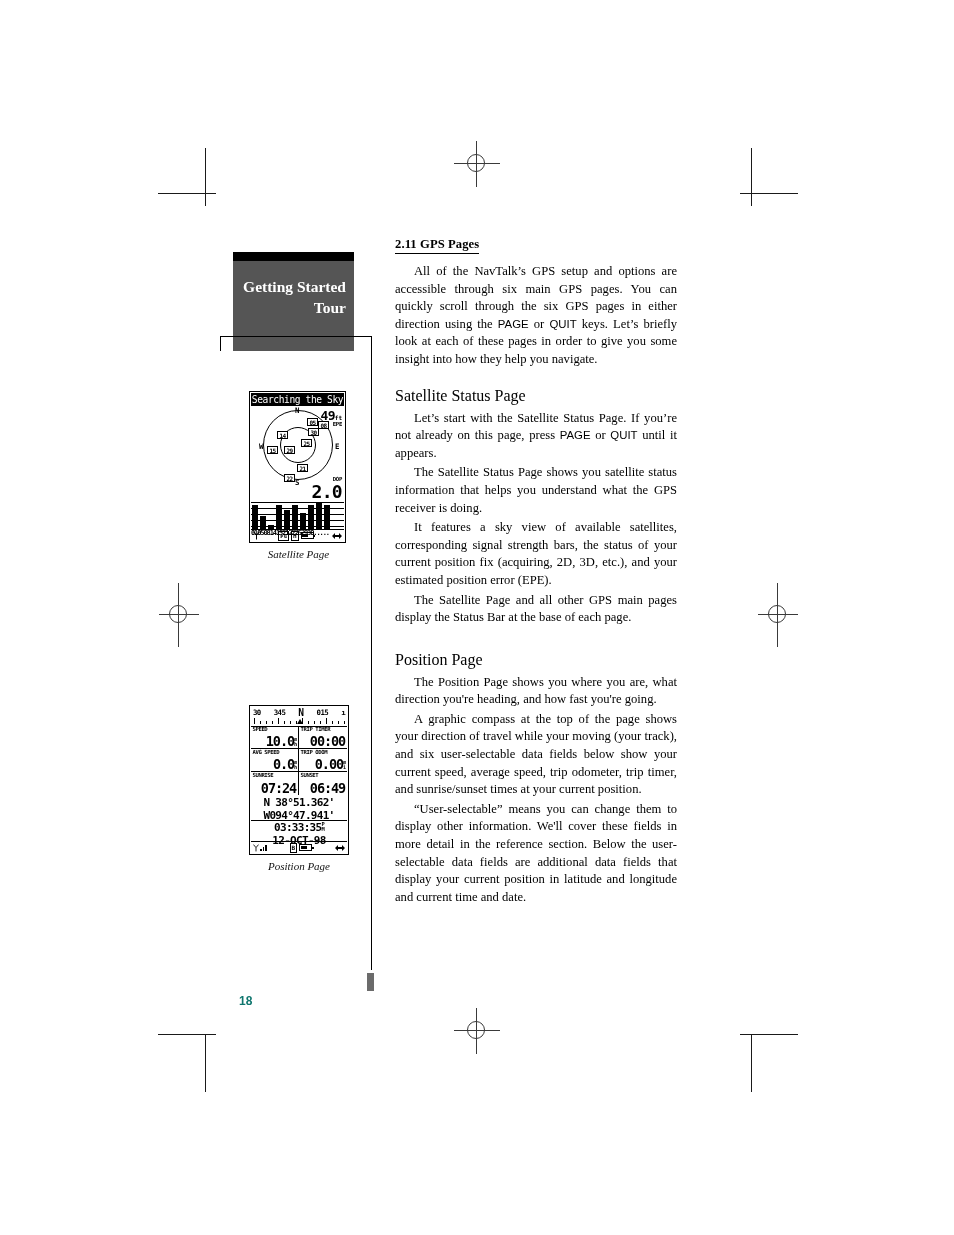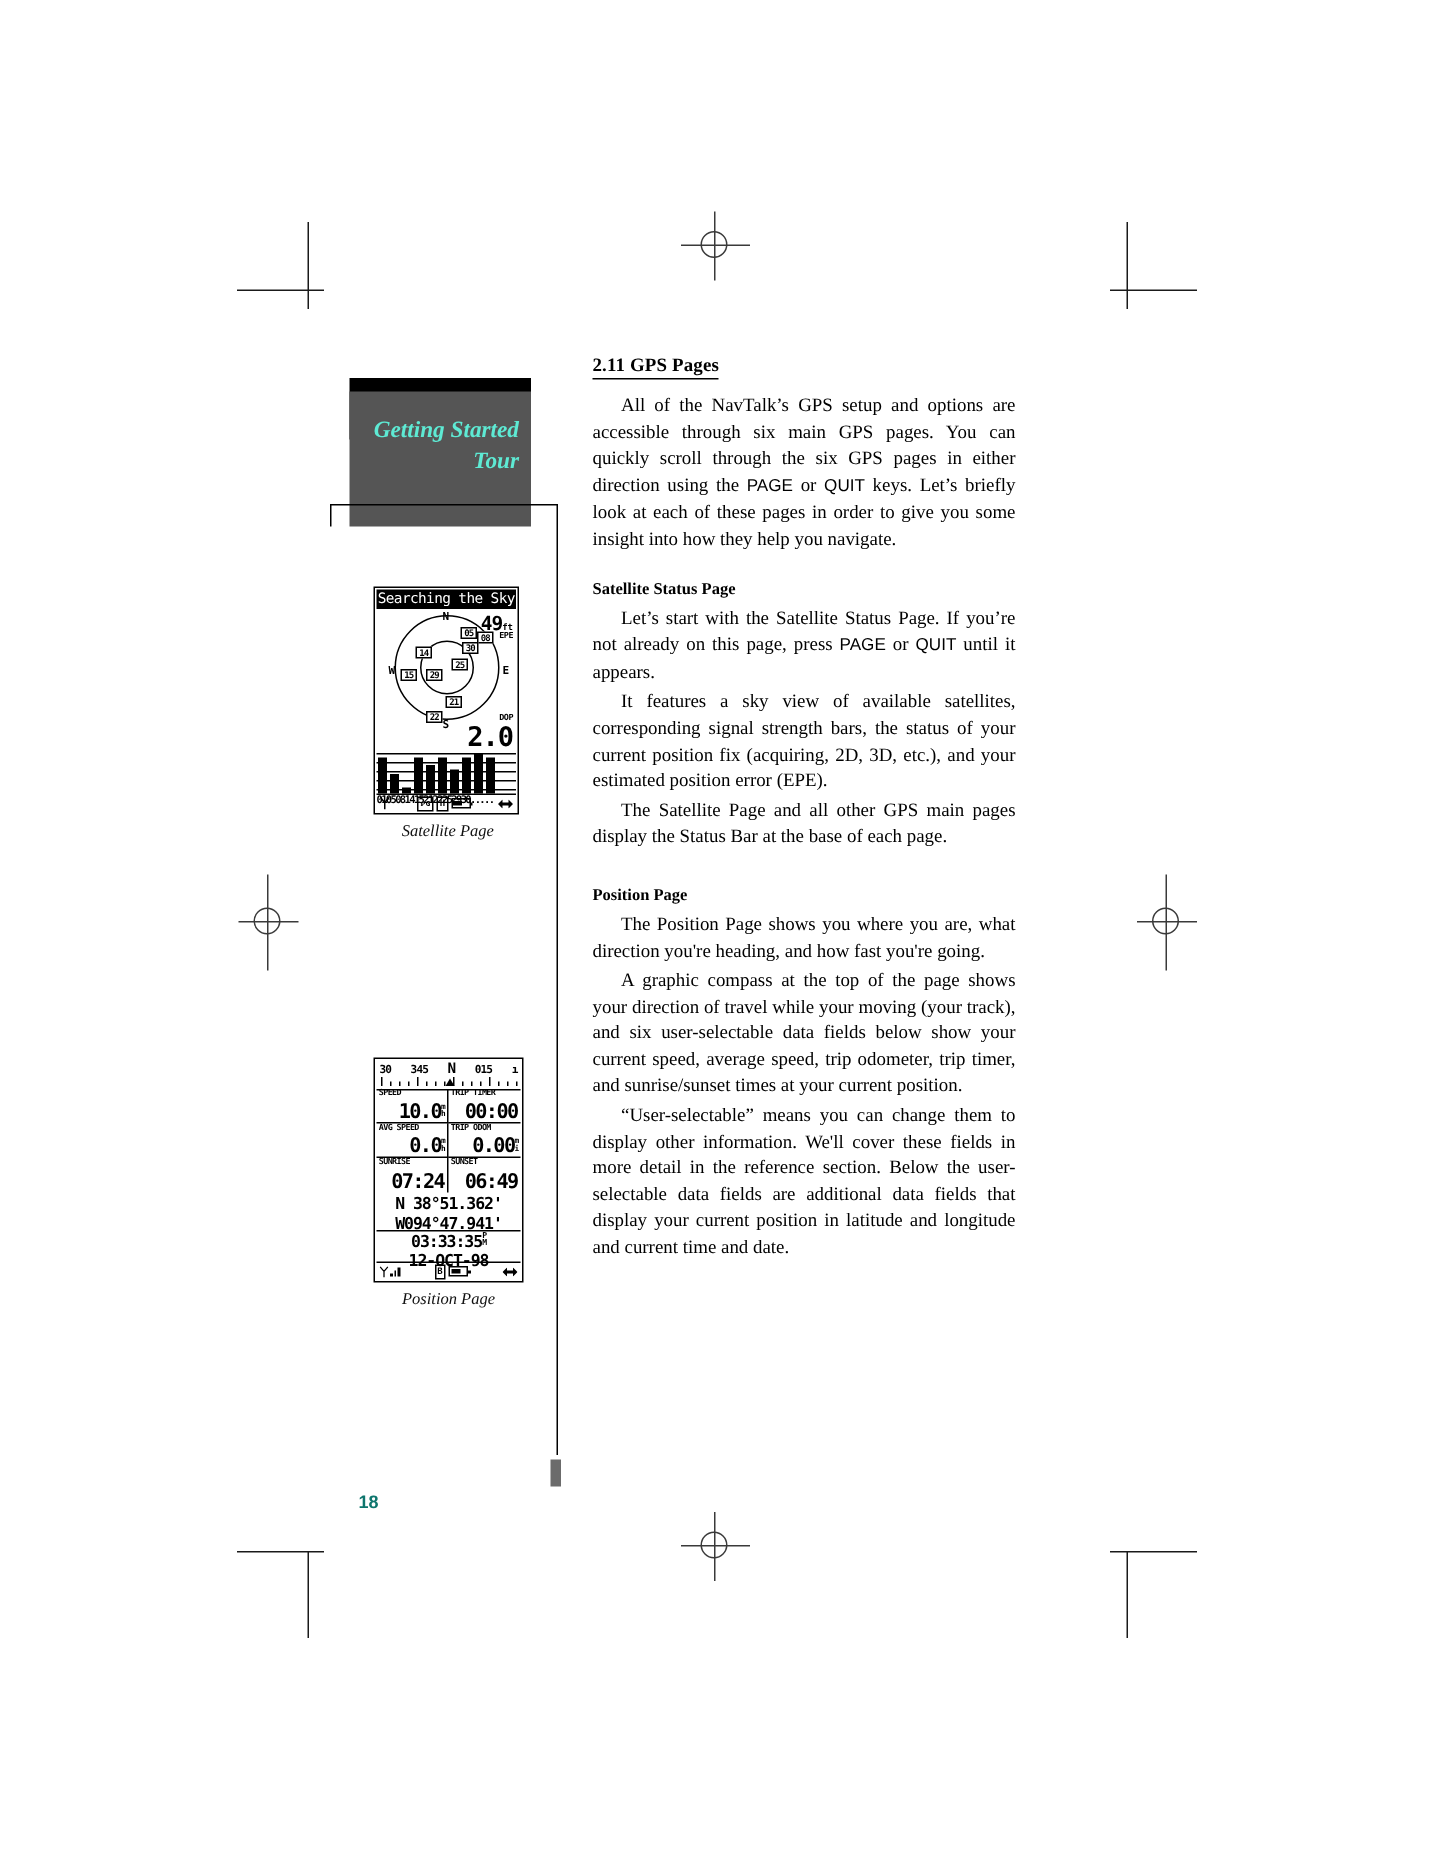--- a/index.html
+++ b/index.html
@@ -39,23 +39,23 @@
     position:absolute;left:0;right:0;top:12px;text-align:center;
     color:#fff;font-family:"Liberation Sans", sans-serif;
     font-weight:bold;font-size:11px;letter-spacing:1.6px;
   }
   .section-title{
     position:absolute;left:233px;top:261px;width:121px;height:90px;
     background:#555;
   }
   .section-title .t{
     position:absolute;left:8px;right:8px;top:15px;
-    text-align:right;color:#5eead4;
+    text-align:right;color:#ffffff;
     font-family:"Liberation Serif", serif;
-    font-style:italic;font-weight:bold;font-size:15.5px;line-height:21px;
+    font-weight:bold;font-size:15.5px;line-height:21px;
   }
 
   
   .rule-top{position:absolute;left:220px;top:336px;width:152px;height:1px;background:#000;}
   .rule-vert{position:absolute;left:371px;top:336px;width:1px;height:634px;background:#000;}
   .rule-left{position:absolute;left:220px;top:336px;width:1px;height:15px;background:#000;}
   .end-mark{position:absolute;left:367px;top:973px;width:7px;height:18px;background:#6b6b6b;}
 
   
   .pageno{
@@ -67,21 +67,21 @@
   
   .body{
     position:absolute;left:395px;top:234px;width:282px;
   }
   .body h2{
     font-size:12.6px;font-weight:bold;margin:0 0 9px 0;
     border-bottom:1px solid #000;display:inline-block;padding-bottom:1px;
     letter-spacing:0.1px;
   }
   .body h3{
-    font-size:11px;font-weight:bold;margin:18px 0 5px 0;
+    font-size:16px;font-weight:normal;margin:18px 0 5px 0;
   }
   .body p{
     margin:0 0 0 0;font-size:12.6px;line-height:17.6px;
     text-indent:19px;text-align:justify;
     -webkit-hyphens:auto;hyphens:auto;
   }
   .body p + p{margin-top:2px;}
   .body b{font-family:"Liberation Sans", sans-serif;font-size:11.4px;font-weight:normal;}
 
   
@@ -437,20 +437,21 @@
   <div class="body">
     <h2>2.11  GPS Pages</h2>
     <p>
       All of the NavTalk’s GPS setup and options are accessible through six main GPS pages. You can quickly scroll through the six GPS pages in either direction using the <b>PAGE</b> or <b>QUIT</b> keys. Let’s briefly look at each of these pages in order to give you some insight into how they help you navigate.
     </p>
 
     <h3>Satellite Status Page</h3>
     <p>
       Let’s start with the Satellite Status Page. If you’re not already on this page, press <b>PAGE</b> or <b>QUIT</b> until it appears.
     </p>
+    <p>The Satellite Status Page shows you satellite status information that helps you understand what the GPS receiver is doing.</p>
     <p>It features a sky view of available satellites, corresponding signal strength bars, the status of your current position fix (acquiring, 2D, 3D, etc.), and your estimated position error (EPE).</p>
     <p>The Satellite Page and all other GPS main pages display the Status Bar at the base of each page.</p>
 
     <h3 style="margin-top:24px;">Position Page</h3>
     <p>The Position Page shows you where you are, what direction you're heading, and how fast you're going.</p>
     <p>A graphic compass at the top of the page shows your direction of travel while your moving (your track), and six user-selectable data fields below show your current speed, average speed, trip odometer, trip timer, and sunrise/sunset times at your current position.</p>
     <p>“User-selectable” means you can change them to display other information. We'll cover these fields in more detail in the reference section. Below the user-selectable data fields are additional data fields that display your current position in latitude and longitude and current time and date.</p>
   </div>
 
 </div>

